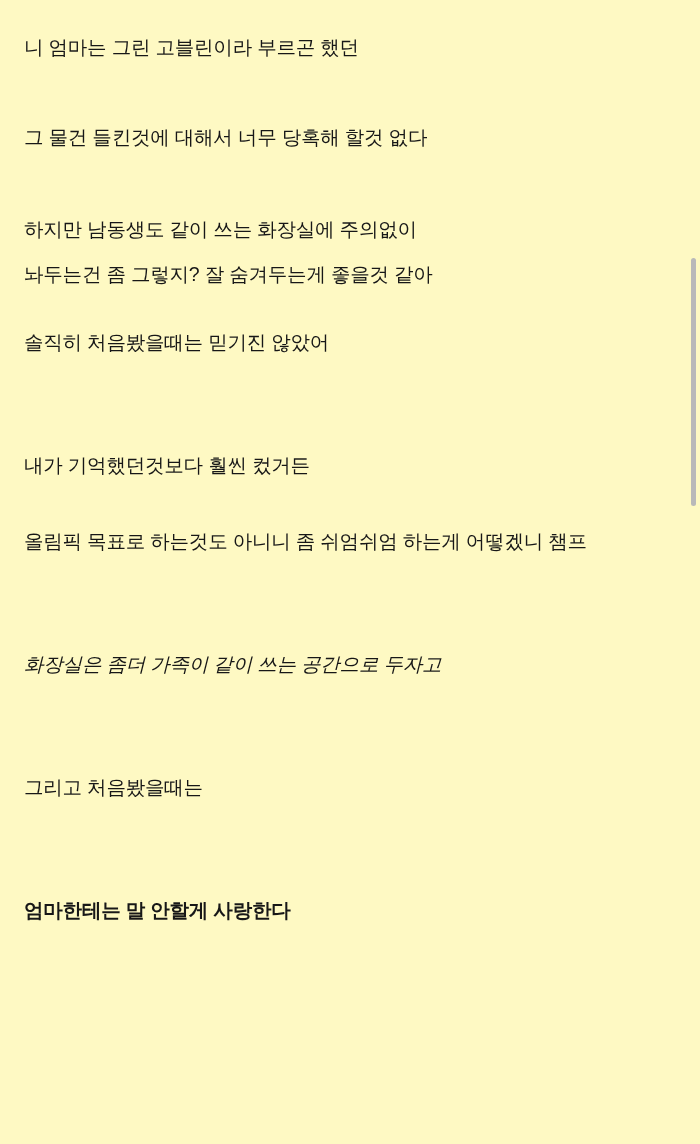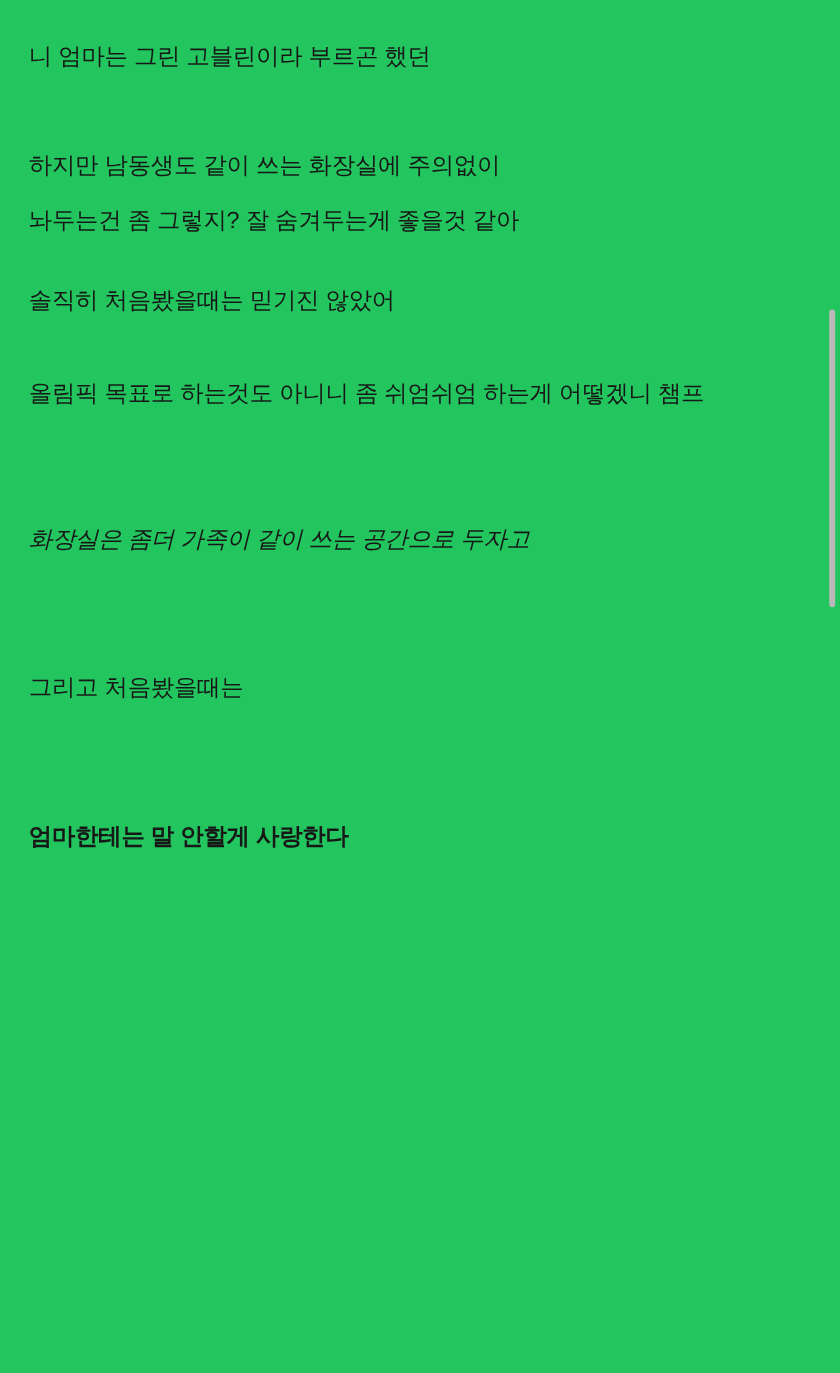--- a/index.html
+++ b/index.html
@@ -14,21 +14,21 @@
     color: #1a1a1a;
     position: relative;
     overflow: hidden;
   }
   .page {
     position: relative;
     width: 700px;
     height: 1144px;
     box-sizing: border-box;
     padding: 20px 24px 0 24px;
-    background: #22c55e;
+    background: #fef9c3;
   }
   .line {
     font-size: 19.5px;
     line-height: 1.35;
     letter-spacing: -0.2px;
     color: #171717;
     white-space: pre-wrap;
     word-break: keep-all;
   }
   
@@ -59,23 +59,25 @@
     height: 248px;
     border-radius: 3px;
     background: #b9b9b9;
   }
 </style>
 </head>
 <body>
 
 <div class="page">
   <p class="line ln0">니 엄마는 그린 고블린이라 부르곤 했던</p>
+  <p class="line ln1">그 물건 들킨것에 대해서 너무 당혹해 할것 없다</p>
   <p class="line ln2">하지만 남동생도 같이 쓰는 화장실에 주의없이</p>
   <p class="line ln3">놔두는건 좀 그렇지? 잘 숨겨두는게 좋을것 같아</p>
   <p class="line ln4">솔직히 처음봤을때는 믿기진 않았어</p>
+  <p class="line ln5">내가 기억했던것보다 훨씬 컸거든</p>
   <p class="line ln6">올림픽 목표로 하는것도 아니니 좀 쉬엄쉬엄 하는게 어떻겠니 챔프</p>
   <p class="line ln7">화장실은 좀더 가족이 같이 쓰는 공간으로 두자고</p>
   <p class="line ln8">그리고 처음봤을때는</p>
   <p class="line ln9">엄마한테는 말 안할게 사랑한다</p>
 
   <div class="scrollbar-track">
     <div class="scrollbar-thumb"></div>
   </div>
 </div>
 

